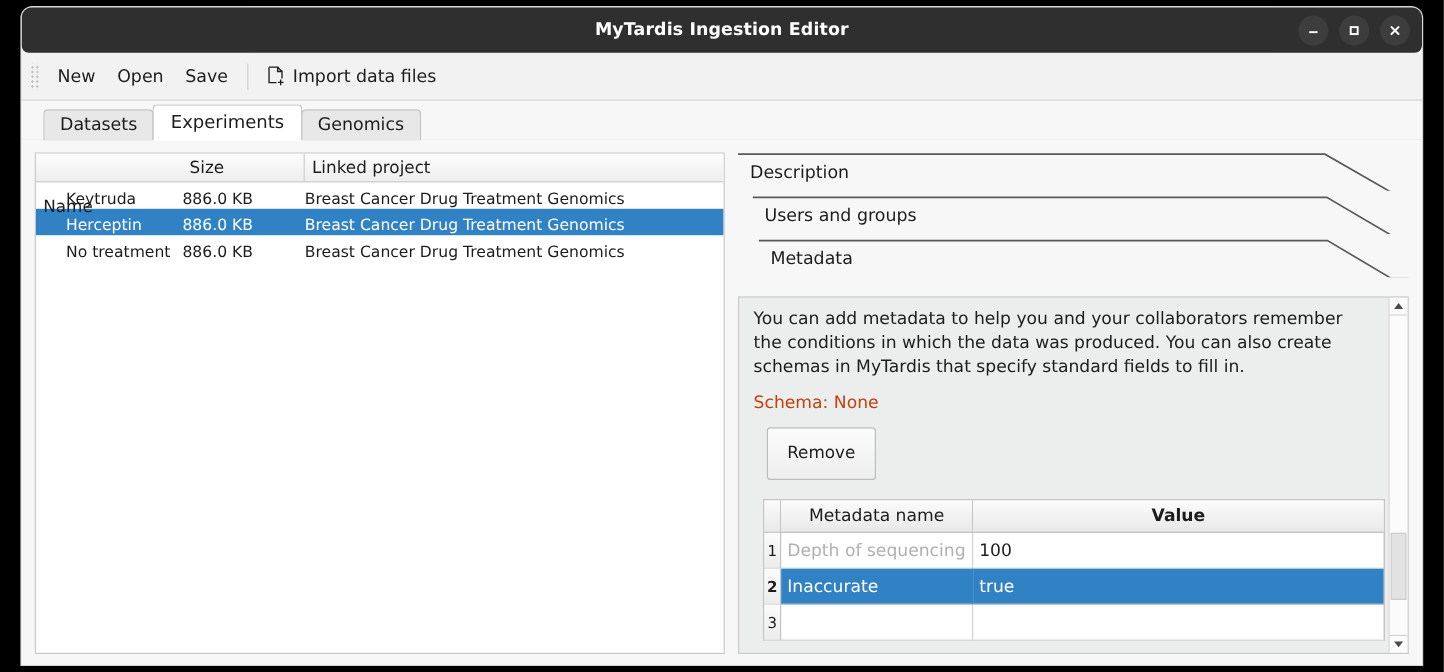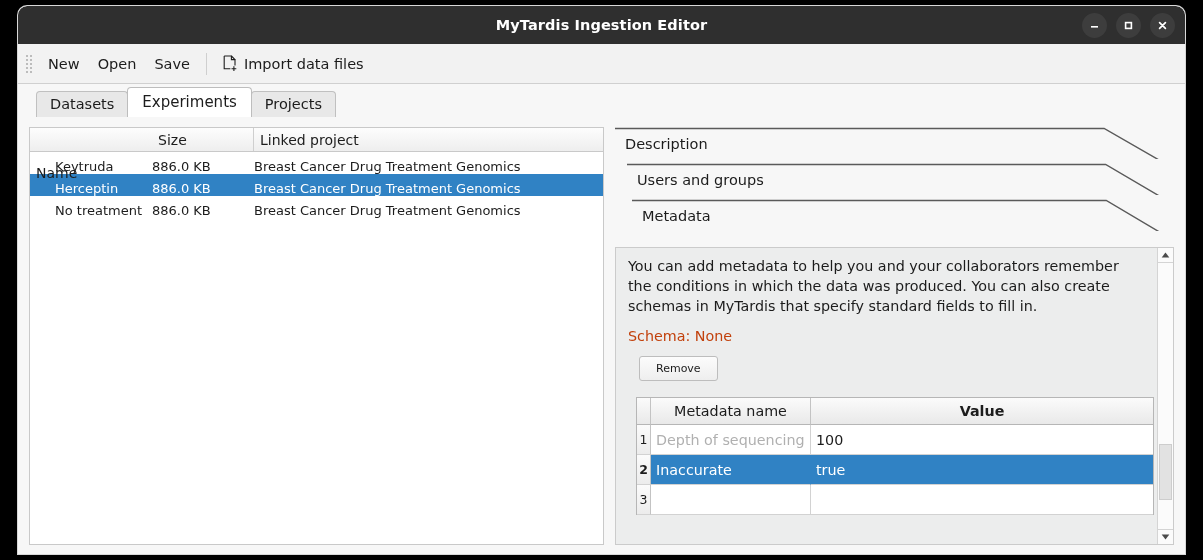--- a/index.html
+++ b/index.html
@@ -25,20 +25,21 @@
   
   #titlebar {
     position: relative;
     height: 38px;
     background: #2f2f2f;
     border-top-left-radius: 9px;
     border-top-right-radius: 9px;
     display: flex;
     align-items: center;
     justify-content: center;
+    border-radius: 6px;
   }
   #titlebar-title {
     color: #ffffff;
     font-size: 14.5px;
     font-weight: bold;
     letter-spacing: 0.1px;
     user-select: none;
   }
   #window-controls {
     position: absolute;
@@ -242,26 +243,26 @@
     line-height: 20px;
     margin: 0 0 12px 0;
   }
   #md-schema {
     font-size: 14.3px;
     color: #c2410c;
     margin: 0 0 12px 0;
   }
   #remove-button {
     display: inline-block;
-    font-size: 11px;
+    font-size: 14px;
     color: #1c1c1c;
     background: linear-gradient(#fcfcfc, #eeeeee);
     border: 1px solid #bdbdbd;
     border-radius: 3px;
-    padding: 5px 16px;
+    padding: 13px 16px;
     margin-left: 11px;
     cursor: pointer;
     user-select: none;
   }
 
   
   #md-table {
     margin-top: 16px;
     margin-left: 8px;
     border: 1px solid #b6b6b6;
@@ -396,21 +397,21 @@
         <path d="M8.4 1 L12 4.6" fill="none" stroke="#1c1c1c" stroke-width="1.1"></path>
         <path d="M10.9 11.3 L10.9 16.1 M8.5 13.7 L13.3 13.7" stroke="#1c1c1c" stroke-width="1.1"></path>
       </svg>
       <span>Import data files</span>
     </div>
   </div>
 
   <div id="tabstrip">
     <div class="tab">Datasets</div>
     <div class="tab active">Experiments</div>
-    <div class="tab">Projects</div>
+    <div class="tab">Genomics</div>
   </div>
 
   <div id="content">
 
     <div id="left-pane">
       <div id="list-header">
         <div class="lh-cell lh-name">Name</div>
         <div class="lh-cell lh-size">Size</div>
         <div class="lh-cell lh-proj">Linked project</div>
       </div>

